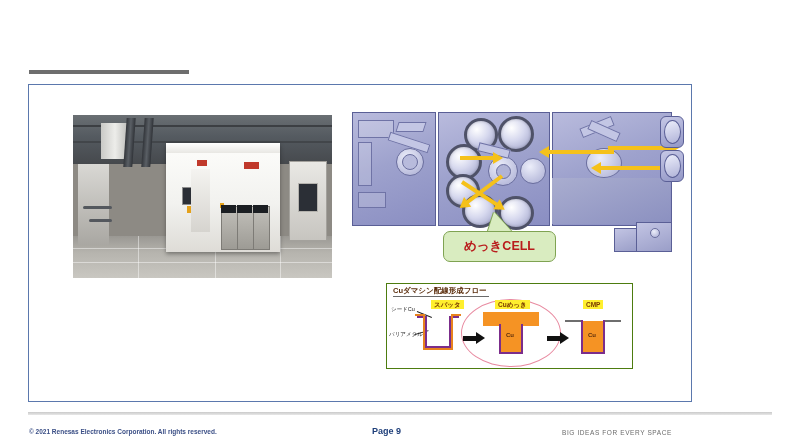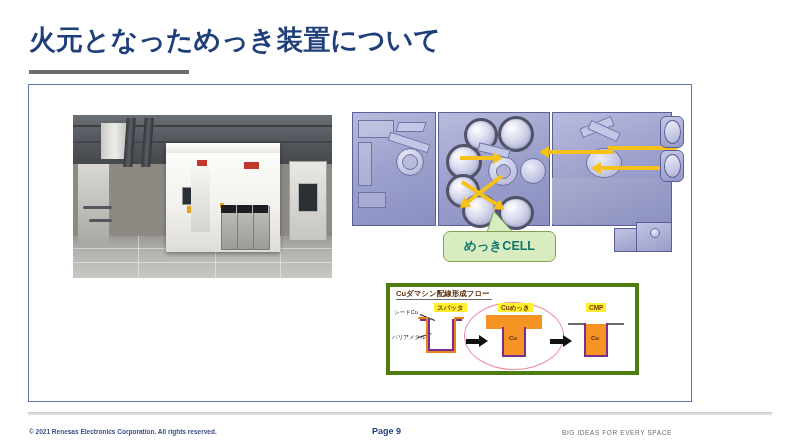--- a/index.html
+++ b/index.html
@@ -118,33 +118,33 @@
   .sub-unit{
     position:absolute;border:1.2px solid #5a5f96;
     background:linear-gradient(160deg,#c2c4e3,#9a9ec8);
   }
 
   
   .callout{
     position:absolute;left:443px;top:231px;width:111px;height:29px;
     background:#d9ecc0;border:1.2px solid #7fa352;border-radius:7px;
     display:flex;align-items:center;justify-content:center;
-    font-size:12.5px;font-weight:bold;color:#0f766e;
+    font-size:12.5px;font-weight:bold;color:#b91c1c;
   }
   .callout-tail{
     position:absolute;left:487px;top:212px;width:0;height:0;
     border-left:7px solid transparent;border-right:20px solid transparent;
     border-bottom:22px solid #d9ecc0;
     filter:drop-shadow(-1px 0 0 #7fa352) drop-shadow(1px 0 0 #7fa352);
   }
 
   
   .flow{
     position:absolute;left:386px;top:283px;width:245px;height:84px;
-    background:#fff;border:4px solid #4d7c0f;
+    background:#fff;border:1px solid #4d7c0f;
   }
   .flow-title{
     position:absolute;left:6px;top:2px;font-size:7.5px;font-weight:bold;
     color:#5a2d0c;white-space:nowrap;
   }
   .flow-title-rule{position:absolute;left:6px;top:12px;width:96px;height:1px;background:#6a6a6a;}
   .tag{
     position:absolute;background:#ffef2e;color:#7a3b00;
     font-size:6.5px;font-weight:bold;padding:1px 3px;white-space:nowrap;
     line-height:1.1;
@@ -191,21 +191,20 @@
   }
   .logo-sq{width:6px;height:6px;background:#1b3a8c;margin-right:2px;}
   .logo-txt{font-size:19px;font-weight:bold;letter-spacing:-.5px;
     font-family:"Liberation Sans",sans-serif;}
 </style>
 </head>
 <body>
 
 <div class="slide">
 
-  <div class="title">火元となっためっき装置について</div>
   <div class="title-rule"></div>
 
   <div class="frame"></div>
 
 
   <div class="photo">
     <div class="ph-ceiling"></div>
     <div class="ph-ceil-bar" style="left:0;top:6%;width:100%;height:2px;"></div>
     <div class="ph-ceil-bar" style="left:0;top:16%;width:100%;height:2px;opacity:.7;"></div>
     <div class="ph-duct2"></div>

